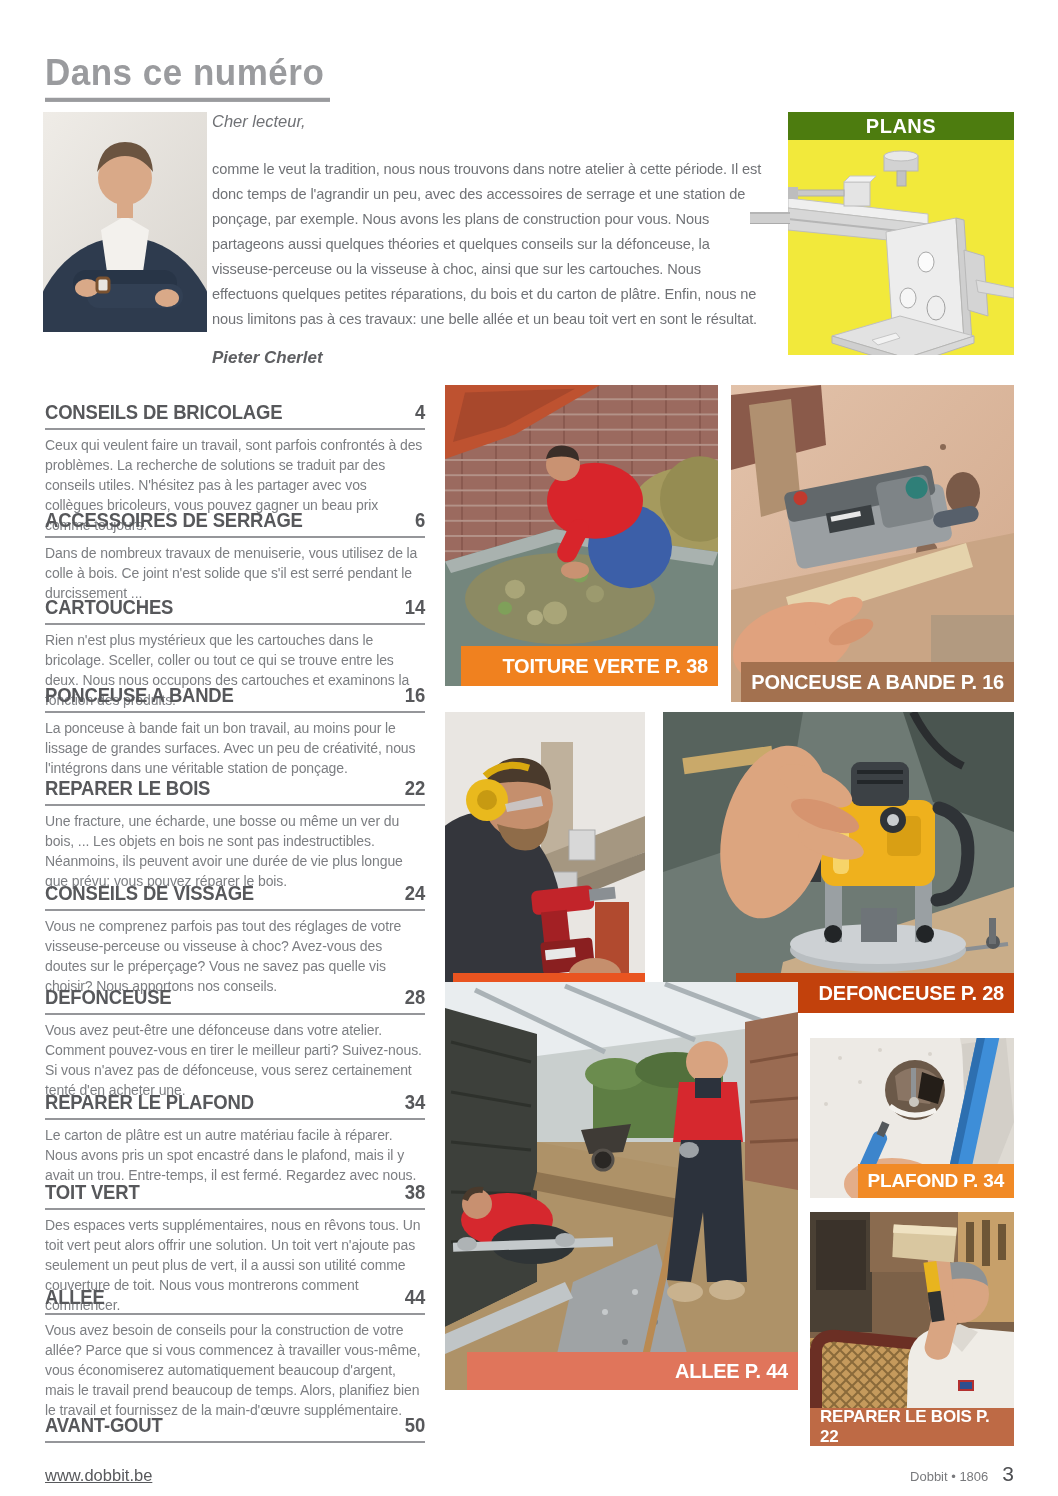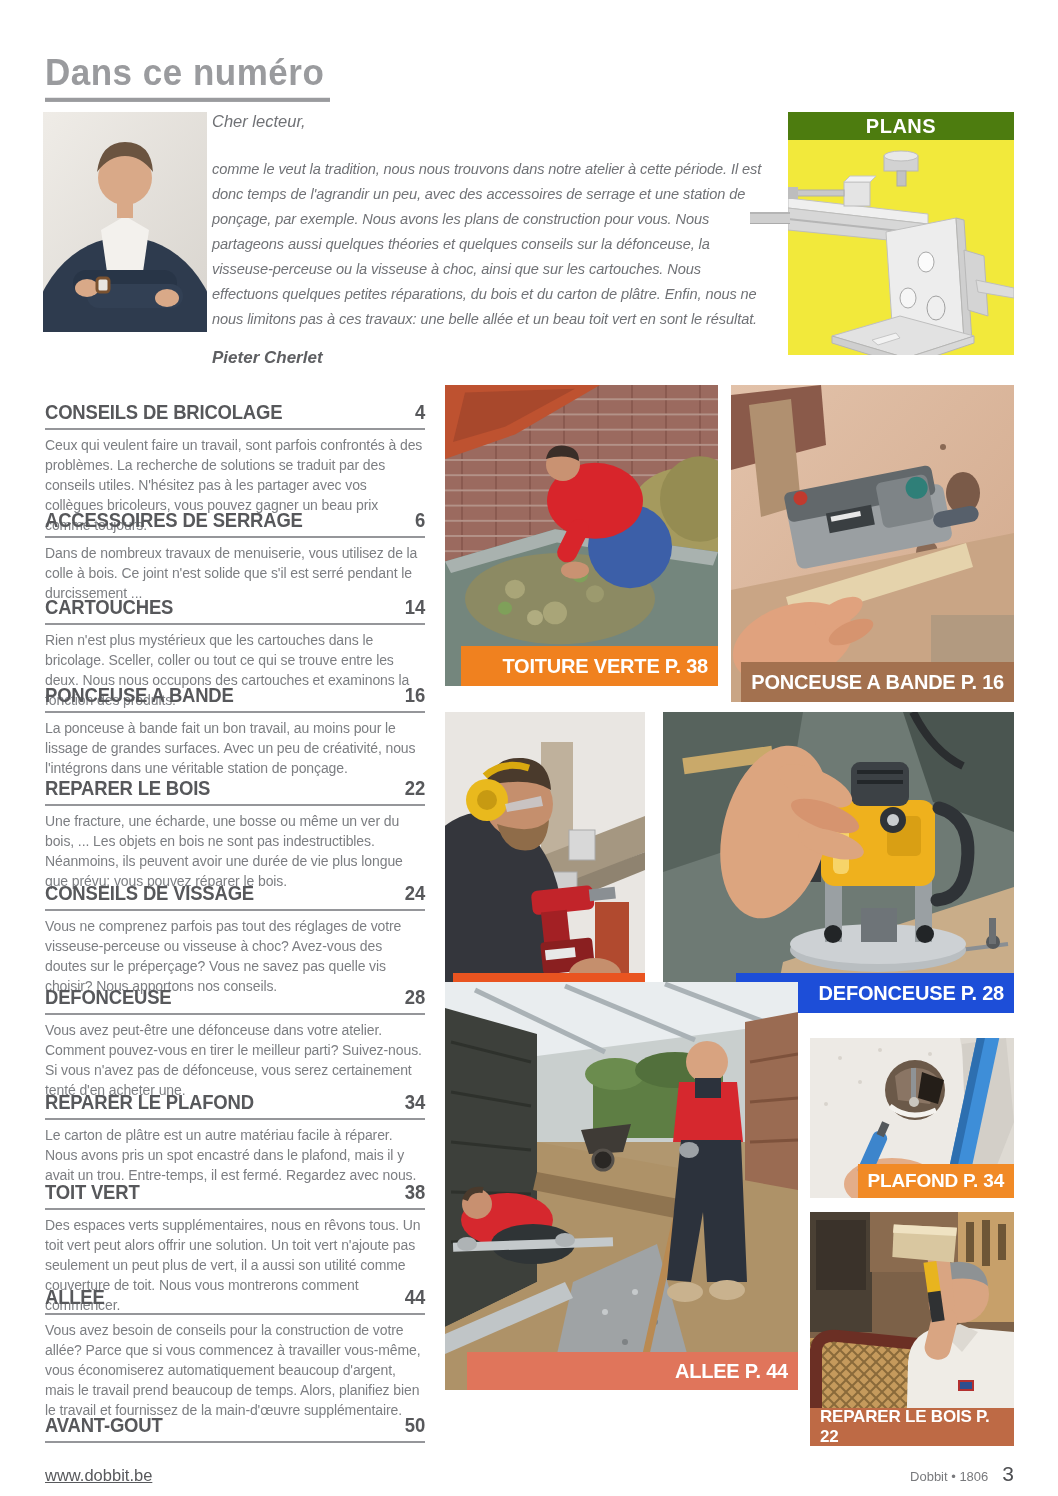--- a/index.html
+++ b/index.html
@@ -8,21 +8,21 @@
 
   
   .page-title{position:absolute;left:45px;top:52px;font-size:35px;font-weight:bold;
               color:#9A9B9E;letter-spacing:.5px;border-bottom:4px solid #9A9B9E;
               padding-bottom:4px;padding-right:6px;transform:scaleY(1.04);transform-origin:top left;}
 
   
   .portrait{position:absolute;left:43px;top:112px;width:164px;height:220px;overflow:hidden;}
   .letter{position:absolute;left:212px;top:112px;width:556px;color:#707276;}
   .salutation{font-style:italic;font-size:16.5px;}
-  .letter-body{margin:26px 0 0 0;font-style:italic;font-size:14.6px;line-height:25px;
+  .letter-body{margin:26px 0 0 0;font-size:14.6px;line-height:25px;
                letter-spacing:-0.1px;}
   .signature{margin-top:16px;text-align:left;font-style:italic;font-weight:bold;
              font-size:17px;color:#5E5F62;padding-right:12px;}
 
   
   .plans-box{position:absolute;left:788px;top:112px;width:226px;height:243px;}
   .plans-header{height:28px;background:#E32726;color:#fff;font-weight:bold;font-size:20px;
                 display:flex;align-items:center;justify-content:center;letter-spacing:.5px;}
   .plans-body{height:215px;background:#F2E93B;position:relative;overflow:visible;}
   .plans-rail-stub{position:absolute;left:-38px;top:72px;width:40px;height:9px;
@@ -329,21 +329,21 @@
           <circle cx="230" cy="108" r="6" fill="#C9CDCF"></circle>
         <path d="M276 96 q34 10 28 56 q-4 34 -30 36" stroke="#2F3337" stroke-width="13" fill="none" stroke-linecap="round"></path>
         <rect x="146" y="60" width="12" height="110" fill="#35393C"></rect>
       </g>
       <path d="M250 0 q20 40 50 54" stroke="#2A2D2F" stroke-width="8" fill="none"></path>
       <ellipse cx="112" cy="120" rx="52" ry="88" fill="#DCA57F" transform="rotate(14 112 120)"></ellipse>
       <ellipse cx="152" cy="74" rx="40" ry="16" fill="#DCA57F" transform="rotate(24 152 74)"></ellipse>
       <ellipse cx="162" cy="104" rx="36" ry="13" fill="#D6946F" transform="rotate(20 162 104)"></ellipse>
       <ellipse cx="168" cy="132" rx="34" ry="13" fill="#DCA57F" transform="rotate(16 168 132)"></ellipse>
     </svg>
-    <div class="caption" style="left: 25px; background-color: #1d4ed8; margin-left: 48px;">DEFONCEUSE P. 28</div>
+    <div class="caption" style="left: 25px; background-color: #c2410c; margin-left: 48px;">DEFONCEUSE P. 28</div>
   </div>
 
   <div class="photo" style="left:445px;top:982px;width:353px;height:408px">
     <svg viewBox="0 0 353 408" preserveAspectRatio="none">
       <rect width="353" height="408" fill="#B1976F"></rect>
       <rect width="353" height="160" fill="#C9CfCE"></rect>
       <polygon points="0,0 353,0 353,40 0,86" fill="#E9EDEF"></polygon>
       <line x1="30" y1="8" x2="160" y2="70" stroke="#AAB2B6" stroke-width="5"></line>
       <line x1="120" y1="4" x2="250" y2="58" stroke="#AAB2B6" stroke-width="5"></line>
       <line x1="220" y1="2" x2="330" y2="44" stroke="#AAB2B6" stroke-width="5"></line>

